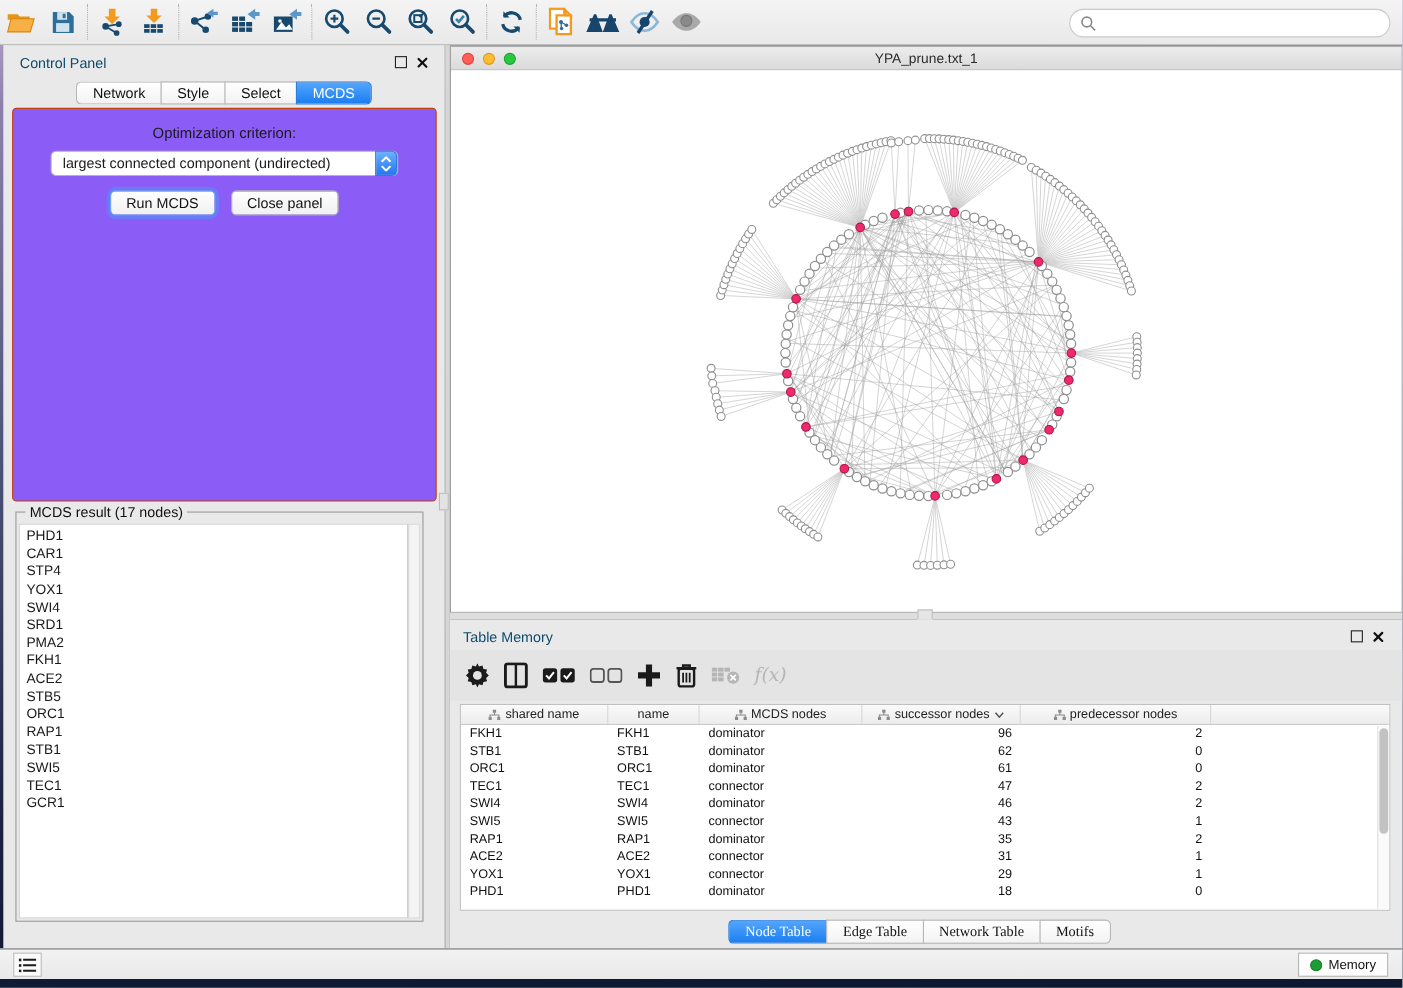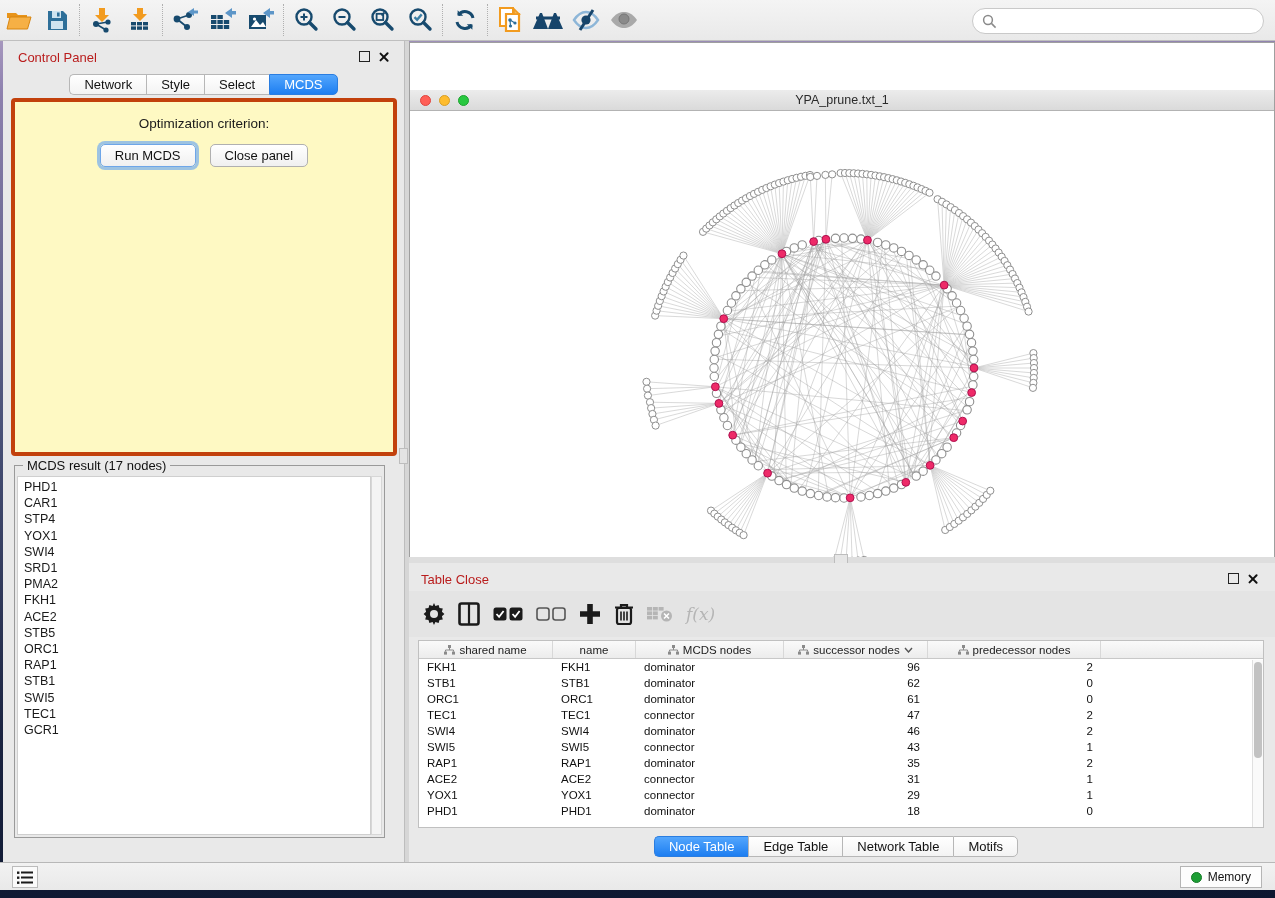--- a/index.html
+++ b/index.html
@@ -26,34 +26,34 @@
     width:292px; height:26px; background:#fff; border:1px solid #c9c9c9; border-radius:13px;
     display:flex; align-items:center; padding-left:9px;
   }
   .search-box input { border:none; outline:none; background:transparent; font-size:13px; width:250px; font-family:"Liberation Sans",sans-serif; }
   
   .control-panel {
     position:absolute; left:3px; top:41px; width:402px; height:821px;
     background:#e9e9e9; border-right:1px solid #bdbdbd;
   }
   .panel-titlebar { position:relative; height:30px; }
-  .panel-title { position:absolute; left:15px; top:9px; font-size:13px; color:#b91c1c; }
+  .panel-title { position:absolute; left:15px; top:9px; font-size:13px; color:#0c4a6e; }
   .win-btns { position:absolute; right:14px; top:10px; display:flex; gap:8px; }
   .float-btn { width:11px; height:11px; border:1.6px solid #222; background:transparent; }
   .close-btn { width:12px; height:12px; position:relative; }
   .close-btn:before, .close-btn:after { content:""; position:absolute; left:5px; top:0; width:2.4px; height:12px; background:#111; border-radius:1px; }
   .close-btn:before { transform:rotate(45deg);} .close-btn:after { transform:rotate(-45deg);}
   .seg-tabs { display:flex; justify-content:center; margin-top:3px; }
   .seg { border:1px solid #b7b7b7; background:linear-gradient(#ffffff,#f3f3f3); padding:2px 14px; font-size:13px; color:#111; border-right:none; cursor:default; }
   .seg:first-child { border-radius:5px 0 0 5px; }
   .seg:last-child { border-radius:0 5px 5px 0; border-right:1px solid #b7b7b7; }
   .seg.active { background:linear-gradient(#53a6fd,#1d7ef1); color:#fff; border-color:#2a7de0; }
   .inner-panel {
     position:absolute; left:8px; top:57px; width:386px; height:358px;
-    background:#fef9c3; border:4px solid #c2410c; border-radius:4px;
+    background:#8b5cf6; border:1px solid #c2410c; border-radius:4px;
   }
   .opt-label { text-align:center; margin-top:14px; font-size:13.5px; }
   .mac-select {
     position:relative; margin:9px auto 0; width:316px; height:23px; background:#fff;
     border:1px solid #b5b5b5; border-radius:5px; display:flex; align-items:center;
     font-size:13px; padding-left:10px;
   }
   .mac-select .cap {
     position:absolute; right:0; top:-1px; width:20px; height:23px;
     background:linear-gradient(#6cb1fe,#2376ee); border-radius:0 5px 5px 0; border:1px solid #2a7de0;
@@ -81,21 +81,21 @@
   
   .v-split { position:absolute; left:405px; top:41px; width:4px; height:821px; background:#d6d6d6; }
   .v-split .grip { position:absolute; left:-6px; top:407px; width:9px; height:16px; background:#e3e3e3; border:1px solid #bdbdbd; }
   
   .net-win {
     position:absolute; left:409px; top:42px; width:866px; height:515px;
     border:1px solid #9f9f9f; background:#fff;
   }
   .net-titlebar {
     height:21px; background:linear-gradient(#ececec,#dadada); border-bottom:1px solid #b3b3b3;
-    position:relative; display:flex; align-items:center; justify-content:center;margin-top:47px;
+    position:relative; display:flex; align-items:center; justify-content:center;
   }
   .traffic { position:absolute; left:10px; top:5px; display:flex; gap:8px; }
   .light { width:11px; height:11px; border-radius:50%; }
   .net-title { font-size:12.5px; color:#2b2b2b; }
   .net-canvas { position:relative; width:100%; height:492px; background:#fff; }
   
   .h-split { position:absolute; left:409px; top:557px; width:866px; height:6px; background:#dedede; }
   .h-split .grip { position:absolute; left:425px; top:-3px; width:14px; height:10px; background:#e6e6e6; border:1px solid #bdbdbd; }
   
   .table-panel { position:absolute; left:409px; top:563px; width:866px; height:299px; background:#e9e9e9; }
@@ -104,21 +104,21 @@
   .node-table { position:absolute; left:9px; top:77px; width:846px; height:188px; background:#fff; border:1px solid #c0c0c0; overflow:hidden; }
   .nt-header { display:flex; height:18px; background:linear-gradient(#fafafa,#ececec); border-bottom:1px solid #c8c8c8; }
   .nt-hcell { display:flex; align-items:center; justify-content:center; gap:4px; font-size:11.5px; color:#222; border-right:1px solid #d8d8d8; height:100%; }
   .nt-hcell.blank { border-right:none; flex:1; }
   .nt-row { display:flex; height:16px; align-items:center; }
   .nt-cell { font-size:11.5px; color:#111; padding:0 8px; white-space:nowrap; overflow:hidden; }
   .nt-cell.num { text-align:right; }
   .nt-scroll { position:absolute; right:0; top:19px; width:11px; bottom:0; background:#fafafa; border-left:1px solid #e0e0e0; }
   .nt-thumb { position:absolute; left:1px; right:1px; top:2px; height:96px; background:#c2c2c2; border-radius:5px; }
   .tp-tabs { position:absolute; top:270px; left:0; width:100%; display:flex; justify-content:center; }
-  .tp-tabs .inner { display:flex; transform:translateX(-6px); }
+  .tp-tabs .inner { display:flex; transform:translateX(-6px);font-family:Liberation Serif, serif; }
   
   .status-bar {
     position:absolute; left:0; top:862px; width:1275px; height:28px;
     background:linear-gradient(#f2f2f2,#e9e9e9); border-top:1px solid #b8b8b8;
   }
   .list-btn { position:absolute; left:12px; top:3px; width:26px; height:22px; background:#fafafa; border:1px solid #bbb; display:flex; align-items:center; justify-content:center; }
   .mem-btn { position:absolute; right:13px; top:3px; height:22px; background:#fdfdfd; border:1px solid #b5b5b5; display:flex; align-items:center; gap:6px; padding:0 10px; font-size:12px; color:#111; }
   .mem-dot { width:11px; height:11px; border-radius:50%; background:#1d9e35; border:1px solid #157a27; }
   .fx-label { font-family:"DejaVu Serif", serif; font-style:italic; font-size:17px; color:#b5b5b5; }
 </style>
@@ -288,20 +288,31 @@
     </span>
   </div>
   <div class="seg-tabs">
     <span class="seg">Network</span>
     <span class="seg">Style</span>
     <span class="seg">Select</span>
     <span class="seg active">MCDS</span>
   </div>
   <div class="inner-panel">
     <div class="opt-label">Optimization criterion:</div>
+    <div class="mac-select">
+      <span>largest connected component (undirected)</span>
+      <span class="cap">
+        <svg width="10" height="6" viewBox="0 0 10 6">
+            <path d="M1 5 5 1l4 4" fill="none" stroke="#fff" stroke-width="1.8"></path>
+          </svg>
+        <svg width="10" height="6" viewBox="0 0 10 6">
+            <path d="M1 1l4 4 4-4" fill="none" stroke="#fff" stroke-width="1.8"></path>
+          </svg>
+      </span>
+    </div>
     <div class="btn-row">
       <button class="mac-btn focused">Run MCDS</button>
       <button class="mac-btn">Close panel</button>
     </div>
   </div>
   <div class="result-box">
     <span class="result-legend">MCDS result (17 nodes)</span>
     <div class="result-list">
         <div class="item">PHD1</div>
         <div class="item">CAR1</div>
@@ -877,21 +888,21 @@
       </svg>
   </div>
 </div>
 
 <div class="h-split">
     <span class="grip"></span>
   </div>
 
 <div class="table-panel">
   <div class="panel-titlebar">
-    <span class="panel-title" style="left:12px">Table Close</span>
+    <span class="panel-title" style="left:12px">Table Memory</span>
     <span class="win-btns" style="right:16px">
       <span class="float-btn"></span>
       <span class="close-btn"></span>
     </span>
   </div>
   <div class="tp-toolbar">
     <span class="tp-ic">
       <svg width="22" height="22" viewBox="0 0 22 22">
           <path d="M11 0l1.4 3 3.2-1 .9 3.1 3.3.5-.9 3.1 2.5 2.3-2.5 2.3.9 3.1-3.3.5-.9 3.1-3.2-1L11 22l-1.4-3-3.2 1-.9-3.1-3.3-.5.9-3.1L.6 11l2.5-2.3-.9-3.1 3.3-.5.9-3.1 3.2 1z" fill="#1b1b1b"></path>
           <circle cx="11" cy="11" r="4" fill="#e4e4e4"></circle>

